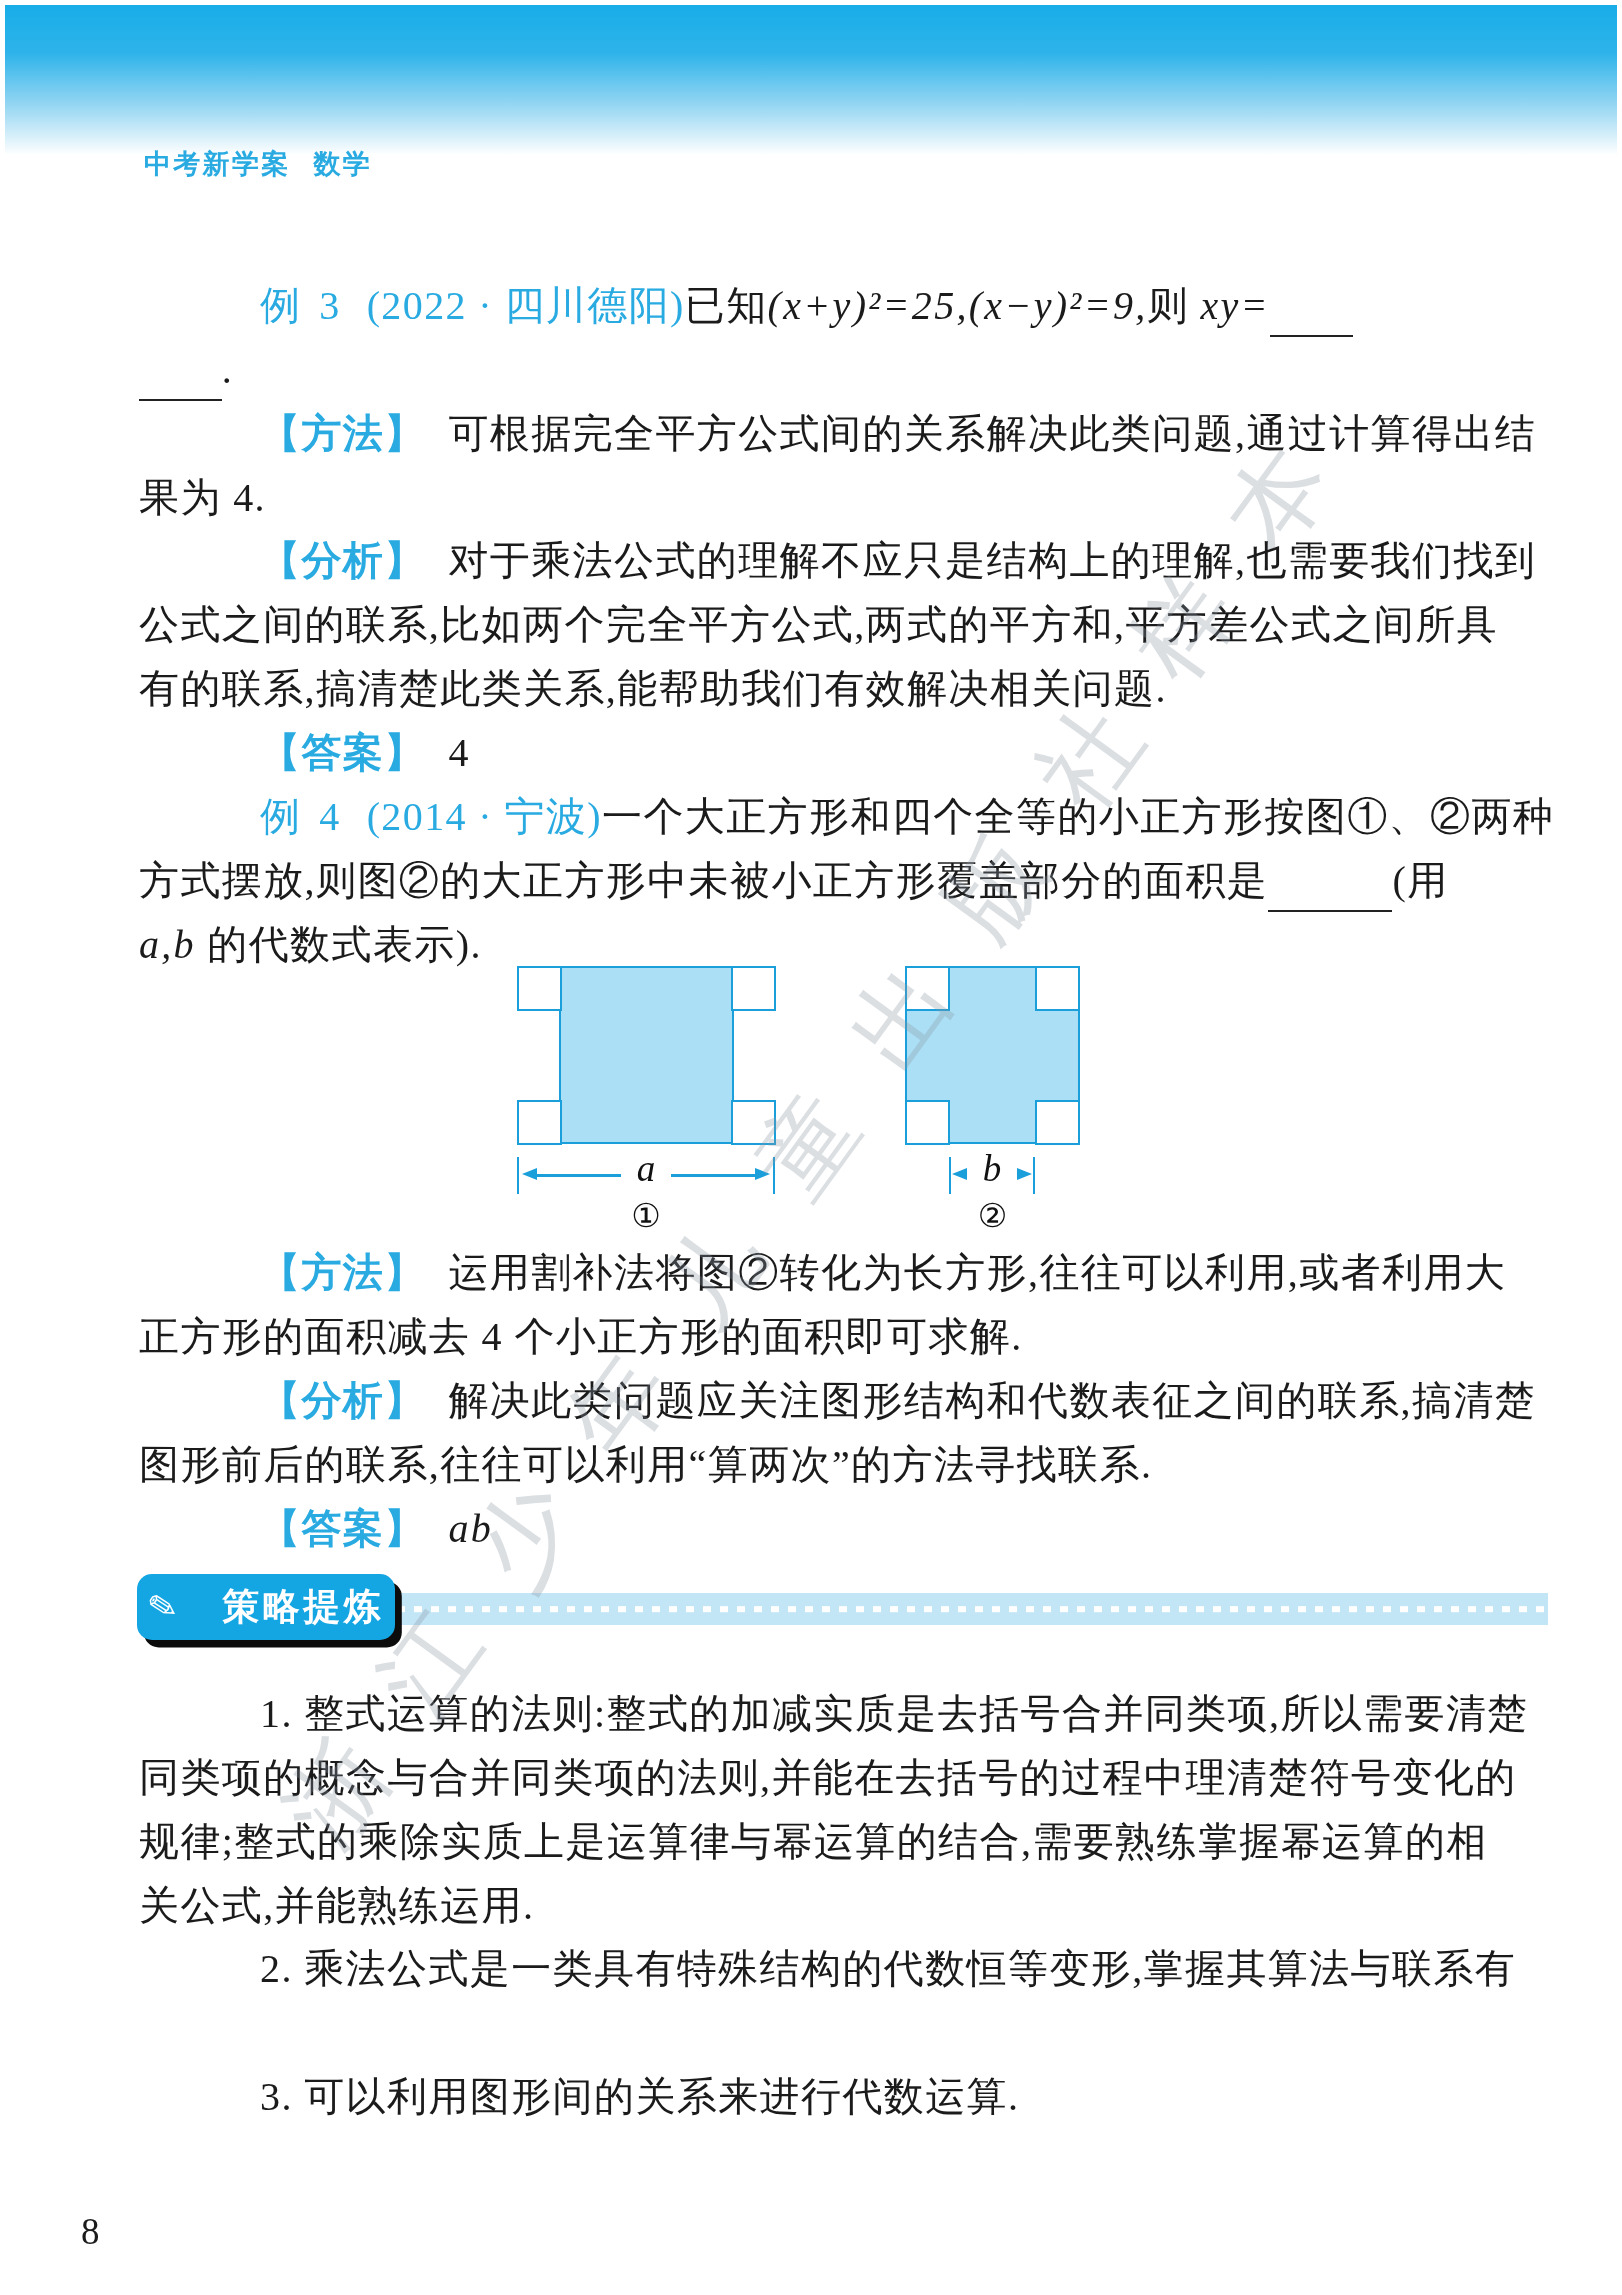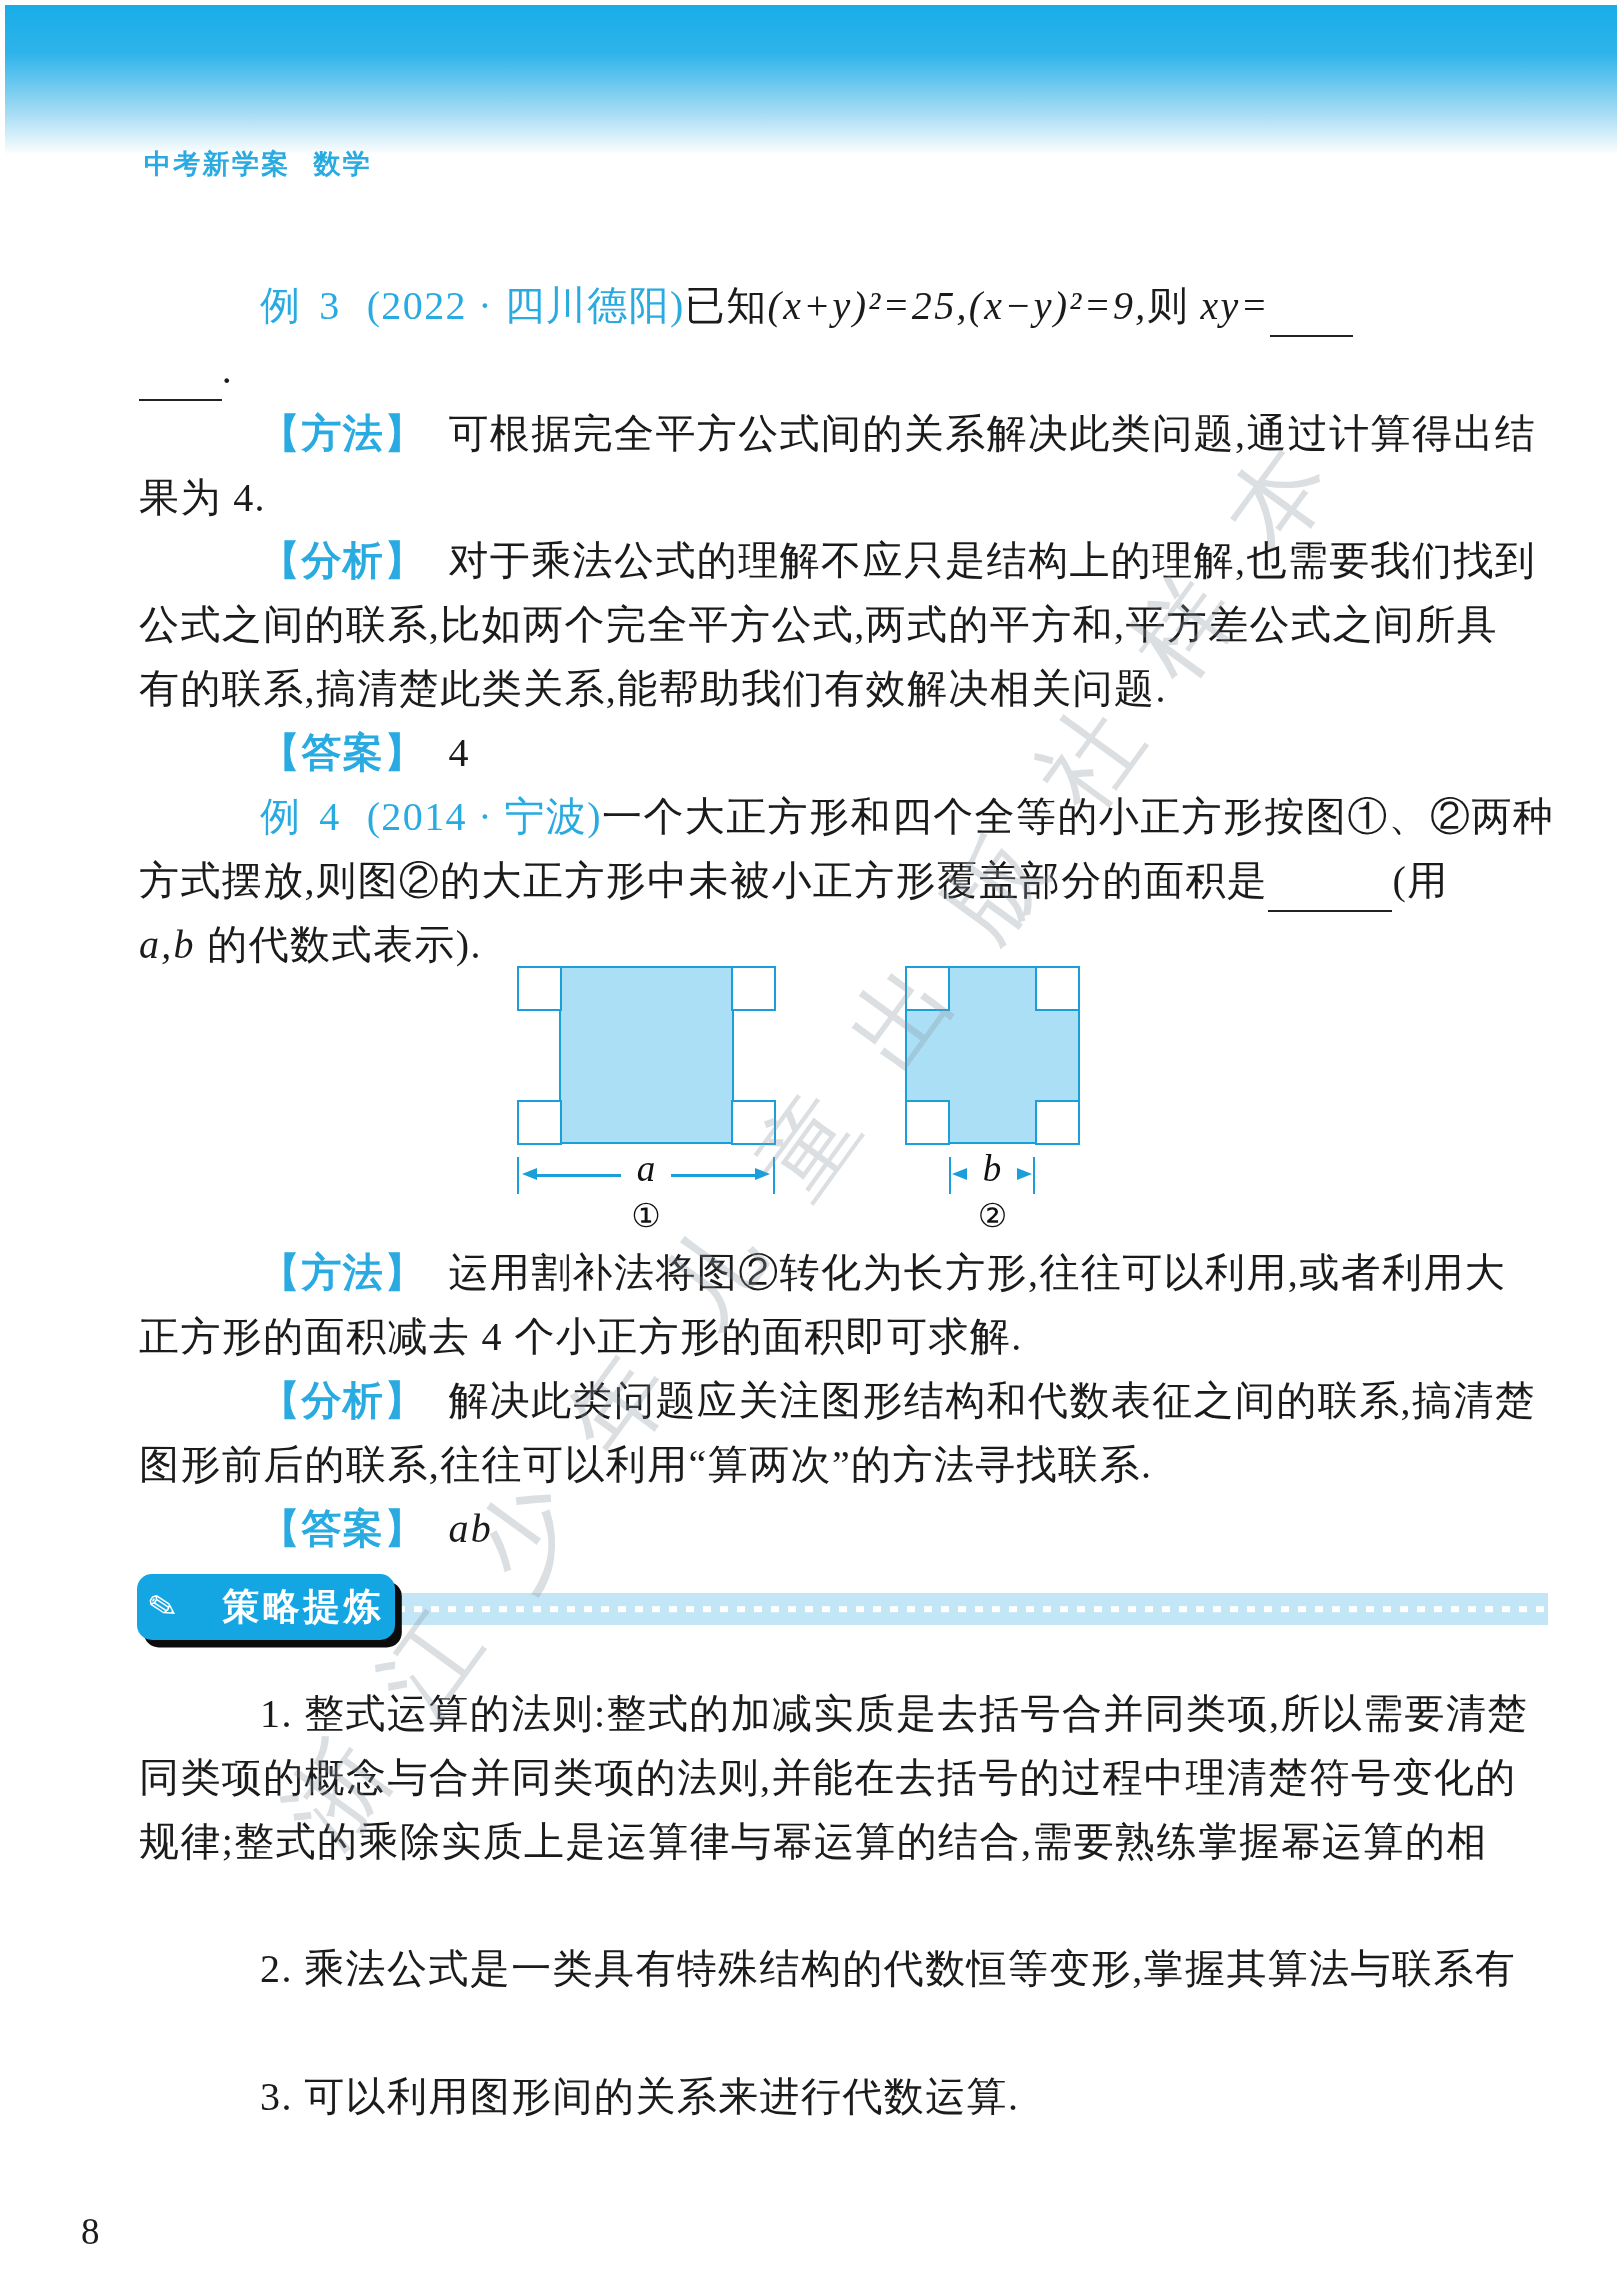--- a/index.html
+++ b/index.html
@@ -126,20 +126,21 @@
     <div class="dash"></div>
   </div>
   <div class="banner">
     <span class="icon">✎</span>
     <span class="label">策略提炼</span>
   </div>
 
   <div class="line indent" style="top:1685px"><span class="sg-cn">1. 整式运算的法则:整式的加减实质是去括号合并同类项,所以需要清楚</span></div>
   <div class="line" style="top:1749px"><span class="sg-cn">同类项的概念与合并同类项的法则,并能在去括号的过程中理清楚符号变化的</span></div>
   <div class="line" style="top:1813px"><span class="sg-cn">规律;整式的乘除实质上是运算律与幂运算的结合,需要熟练掌握幂运算的相</span></div>
+  <div class="line" style="top:1877px"><span class="sg-cn">关公式,并能熟练运用.</span></div>
   <div class="line indent" style="top:1940px"><span class="sg-cn">2. 乘法公式是一类具有特殊结构的代数恒等变形,掌握其算法与联系有</span></div>
   <div class="line indent" style="top:2068px"><span class="sg-cn">3. 可以利用图形间的关系来进行代数运算.</span></div>
 
   <div class="watermark">浙江少年儿童出版社样本</div>
 
   <div class="pagenum">8</div>
 
 </div>
 
 

